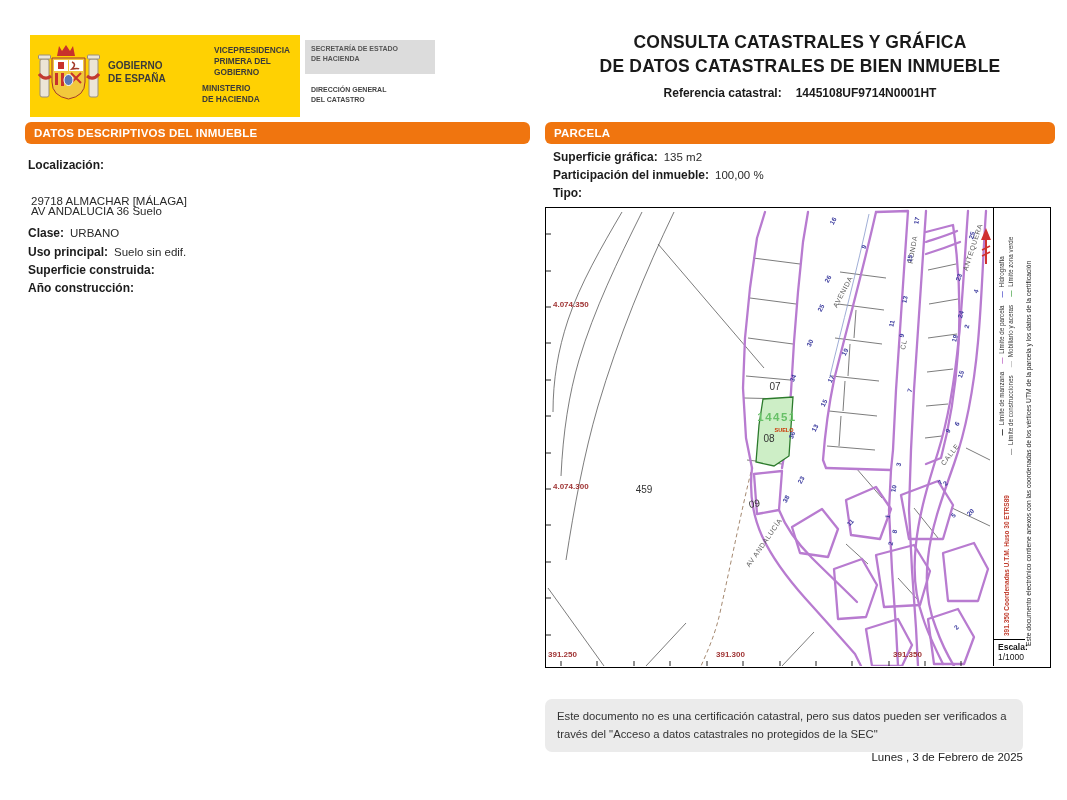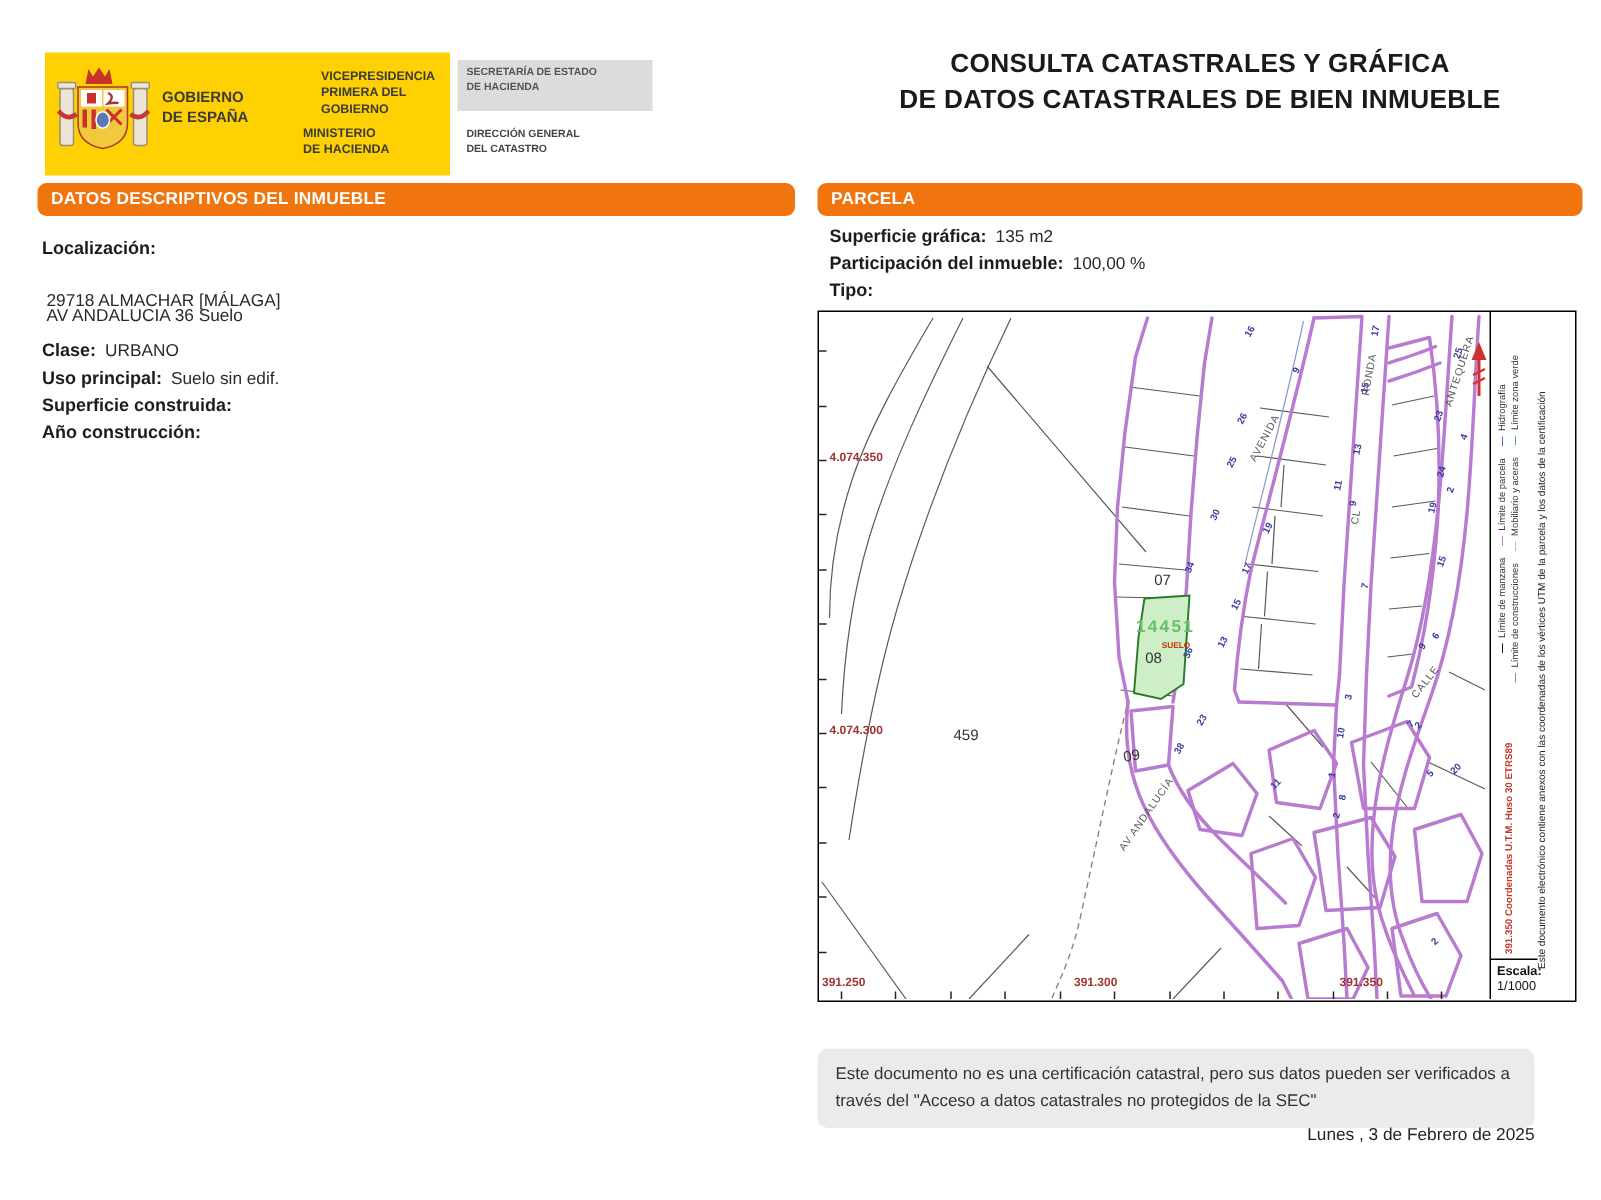--- a/index.html
+++ b/index.html
@@ -115,20 +115,23 @@
     </div>
     <div class="direccion">
       <div>DIRECCIÓN GENERAL</div>
       <div>DEL CATASTRO</div>
     </div>
   </div>
 
   <div class="titleblock">
     <div class="title1">CONSULTA CATASTRALES Y GRÁFICA</div>
     <div class="title2">DE DATOS CATASTRALES DE BIEN INMUEBLE</div>
+    <div class="refline">
+      <span class="lbl">Referencia catastral:</span><span class="val">1445108UF9714N0001HT</span>
+    </div>
   </div>
 
   <div class="bar bar-right">PARCELA</div>
   <div class="bar bar-left">DATOS DESCRIPTIVOS DEL INMUEBLE</div>
 
   <div class="fld" style="left:28px;top:158px;"><b>Localización:</b></div>
   <div class="fld" style="left:31px;top:177px;margin-top:28px;">AV ANDALUCIA 36 Suelo</div>
   <div class="fld" style="left:31px;top:195px;">29718 ALMACHAR [MÁLAGA]</div>
   <div class="fld" style="left:28px;top:226px;"><b>Clase:</b><span class="v">URBANO</span></div>
   <div class="fld" style="left:28px;top:245px;"><b>Uso principal:</b><span class="v">Suelo sin edif.</span></div>

